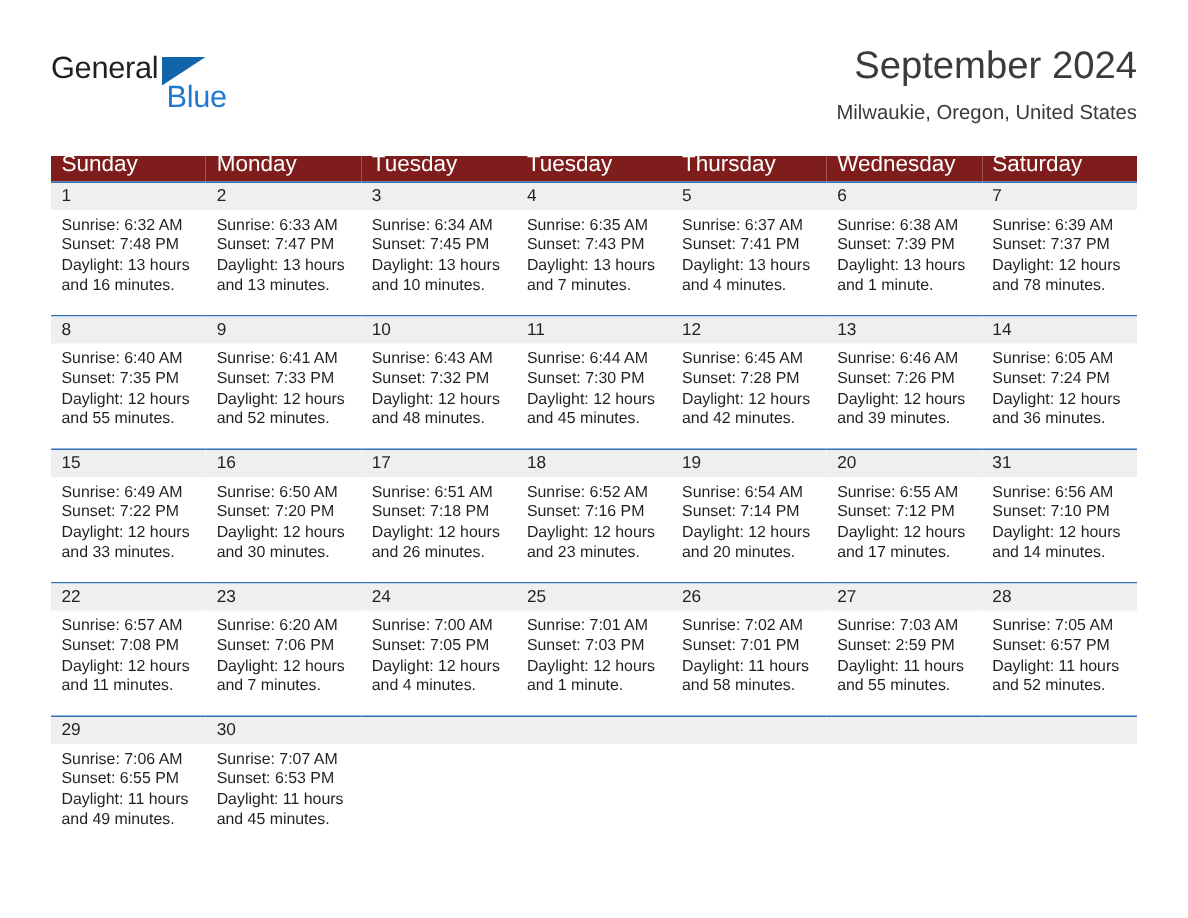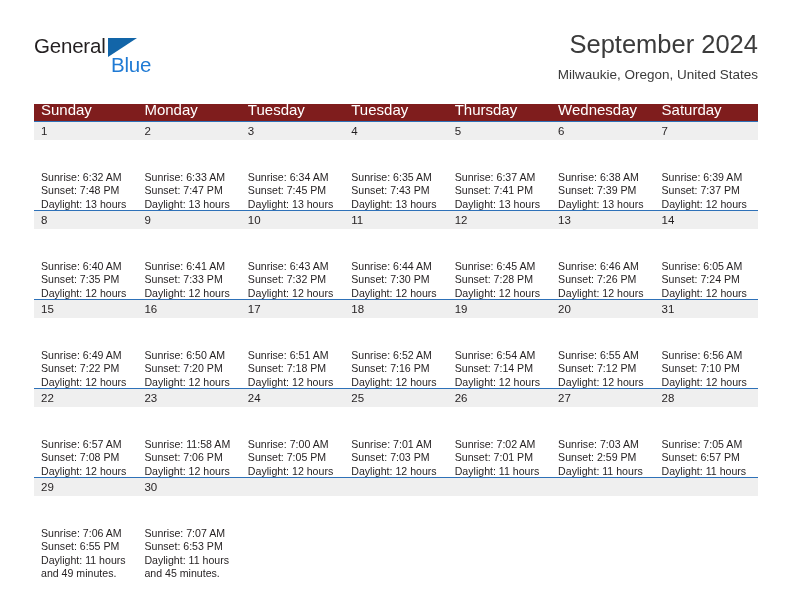--- a/index.html
+++ b/index.html
@@ -122,21 +122,20 @@
     line-height: 18px;
     padding-left: 7px;
     font-size: 11.5px;
     color: #231f20;
   }
   .dayinfo {
     padding: 4px 6px 0 7px;
     font-size: 10.6px;
     line-height: 13.4px;
     color: #231f20;
-    margin-top: 27px;
   }
   .dayinfo div {
     white-space: nowrap;
   }
   .dayinfo .daylight {
     white-space: normal;
   }
   .empty .daynum-band {
     background: #efefef;
   }
@@ -402,21 +401,21 @@
               <div>Sunrise: 6:57 AM</div>
               <div>Sunset: 7:08 PM</div>
               <div class="daylight">Daylight: 12 hours and 11 minutes.</div>
             </div>
           </div>
         </td>
         <td>
           <div class="daycell">
             <div class="daynum-band">23</div>
             <div class="dayinfo">
-              <div>Sunrise: 11:58 AM</div>
+              <div>Sunrise: 6:20 AM</div>
               <div>Sunset: 7:06 PM</div>
               <div class="daylight">Daylight: 12 hours and 7 minutes.</div>
             </div>
           </div>
         </td>
         <td>
           <div class="daycell">
             <div class="daynum-band">24</div>
             <div class="dayinfo">
               <div>Sunrise: 7:00 AM</div>

